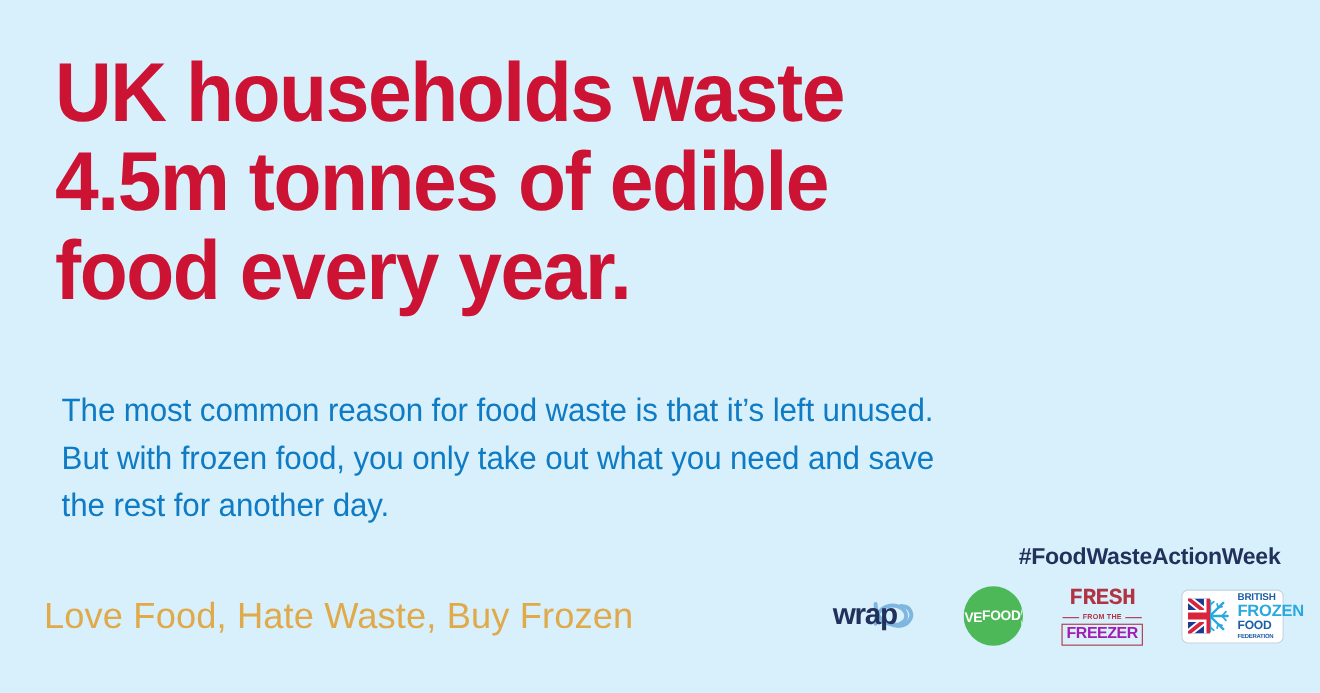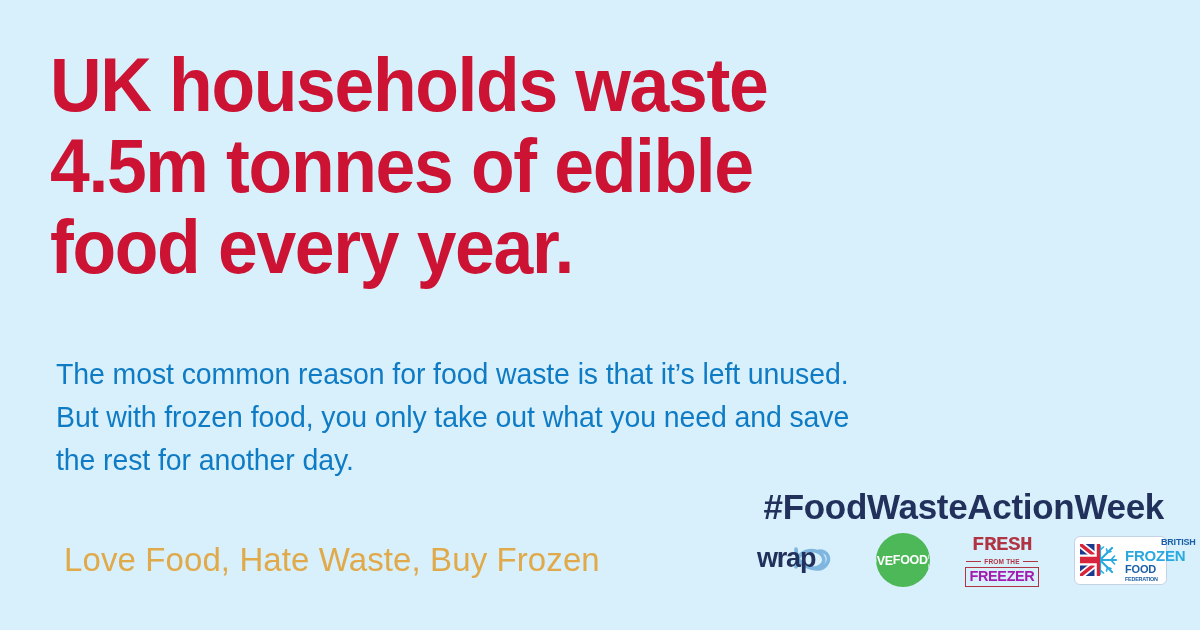--- a/index.html
+++ b/index.html
@@ -52,40 +52,40 @@
     line-height: 43px;
     letter-spacing: -0.1px;
     transform: scaleX(0.965);
     transform-origin: left top;
   }
   #bodycopy .bc-line { display: block; white-space: nowrap; }
 
   
   #tagline {
     position: absolute;
-    left: 64px;
+    left: 40px;
     top: 541px;
     color: #e0a94a;
     font-family: "Liberation Sans", sans-serif;
     font-weight: normal;
     font-size: 33px;
     line-height: 38px;
     letter-spacing: 0.1px;
     white-space: nowrap;
   }
 
   
   #hashtag {
     position: absolute;
     right: 36px;
     top: 492px;
     color: #22315c;
     font-family: "Liberation Sans", sans-serif;
     font-weight: bold;
-    font-size: 35px;
+    font-size: 21px;
     line-height: 30px;
     letter-spacing: -0.3px;
     white-space: nowrap;
     text-align: right;
   }
 
   
   #logo-row {
     position: absolute;
     right: 33px;
@@ -218,21 +218,21 @@
     flex-direction: column;
     justify-content: center;
     line-height: 1;
   }
   .bfff-text span {
     font-family: "Liberation Sans", sans-serif;
     font-weight: bold;
     letter-spacing: -0.2px;
     display: block;
   }
-  .bfff-l1 { font-size: 9px; color: #1b5fa8; margin-left: 36px; }
+  .bfff-l1 { font-size: 9px; color: #1b5fa8; }
   .bfff-l2 { font-size: 15px; color: #29a9e0; margin-top: 1px; }
   .bfff-l3 { font-size: 11px; color: #1b5fa8; margin-top: 1px; }
   .bfff-l4 { font-size: 5.4px; color: #1b5fa8; margin-top: 1.5px; letter-spacing: 0.2px; }
 </style>
 </head>
 <body>
 
 <div id="poster">
 
   <div id="headline">

